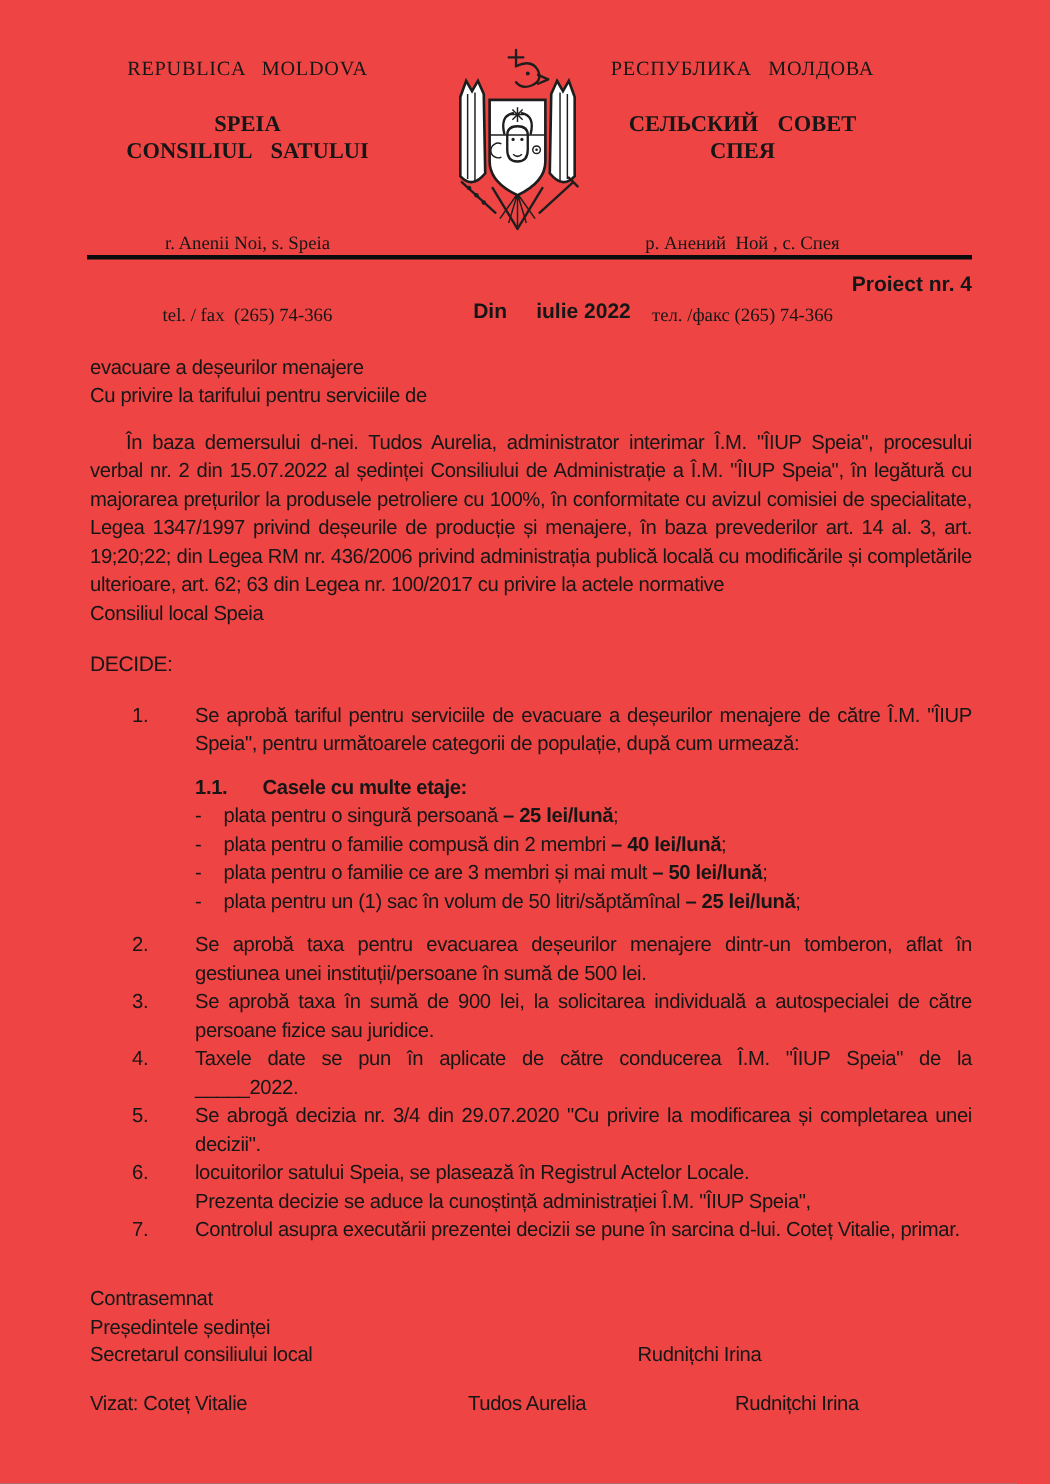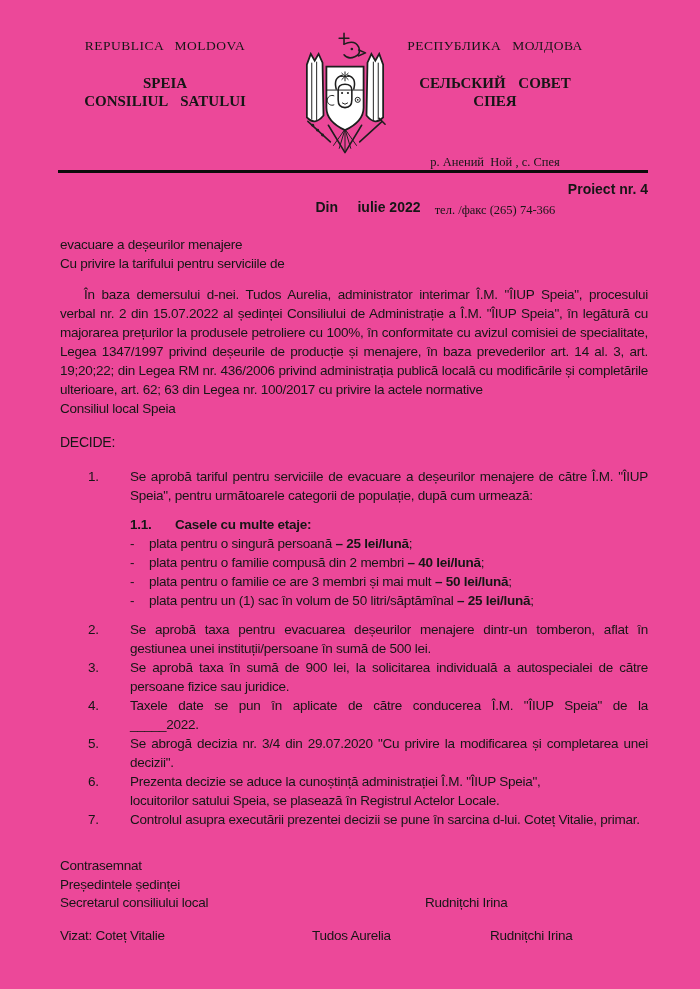--- a/index.html
+++ b/index.html
@@ -1,17 +1,17 @@
 <!DOCTYPE html>
 <html><head>
 <meta charset="utf-8">
 <style>
   html,body { margin:0; padding:0; background:#888; }
   .page {
-    width:700px; height:989px; background:#ec4899; color:#161616;
+    width:700px; height:989px; background:#ef4444; color:#161616;
     position:relative; margin:0 auto; overflow:hidden;
     font-family:"Liberation Sans", sans-serif;
   }
   
   .hdr { position:relative; height:136px; margin-top:30px; font-family:"Liberation Serif", serif; }
   .hdr-block { position:absolute; text-align:center; }
   .hdr-left  { left:38px;  width:254px; }
   .hdr-right { left:386px; width:218px; }
   .country { font-size:13.5px; word-spacing:7px; letter-spacing:.5px; padding-top:8px; }
   .org { font-weight:bold; font-size:15px; word-spacing:9px; line-height:18px; margin-top:20px; }
@@ -58,20 +58,24 @@
 
 <div class="page">
 
   <div class="hdr">
     <div class="hdr-block hdr-left">
       <div class="country">REPUBLICA MOLDOVA</div>
       <div class="org">
         <div>SPEIA</div>
         <div>CONSILIUL SATULUI</div>
       </div>
+      <div class="addr">
+        <div>r. Anenii Noi, s. Speia</div>
+        <div>tel. / fax  (265) 74-366</div>
+      </div>
     </div>
 
     <div class="emblem">
       <svg viewBox="0 0 90 125" width="88" height="125" aria-hidden="true">
 
         <path class="ln" d="M44,2 V13 M39,7 H49"></path>
 
         <path class="ln" d="M44,13 q11,-5 15,3 q3,7 -4,10 q-7,3 -11,-2"></path>
         <circle class="solid" cx="52" cy="18" r="1.3"></circle>
         <path class="ln" d="M59,19 l7,3 l-7,3"></path>
@@ -189,22 +193,22 @@
     </div>
 
     <div class="d-row">
       <span class="d-num">5.</span>
       <span class="d-text">Se abrogă decizia nr. 3/4 din 29.07.2020 "Cu privire la modificarea și completarea unei decizii".</span>
     </div>
 
     <div class="d-row">
       <span class="d-num">6.</span>
       <span class="d-text">
+          <span class="cont-line">locuitorilor satului Speia, se plasează în Registrul Actelor Locale.</span>
           <span class="cont-line">Prezenta decizie se aduce la cunoștință administrației Î.M. "ÎIUP Speia",</span>
-          <span class="cont-line">locuitorilor satului Speia, se plasează în Registrul Actelor Locale.</span>
         </span>
     </div>
 
     <div class="d-row">
       <span class="d-num">7.</span>
       <span class="d-text">Controlul asupra executării prezentei decizii se pune în sarcina d-lui. Coteț Vitalie, primar.</span>
     </div>
   </div>
 
   <div class="sigs bodytxt">

